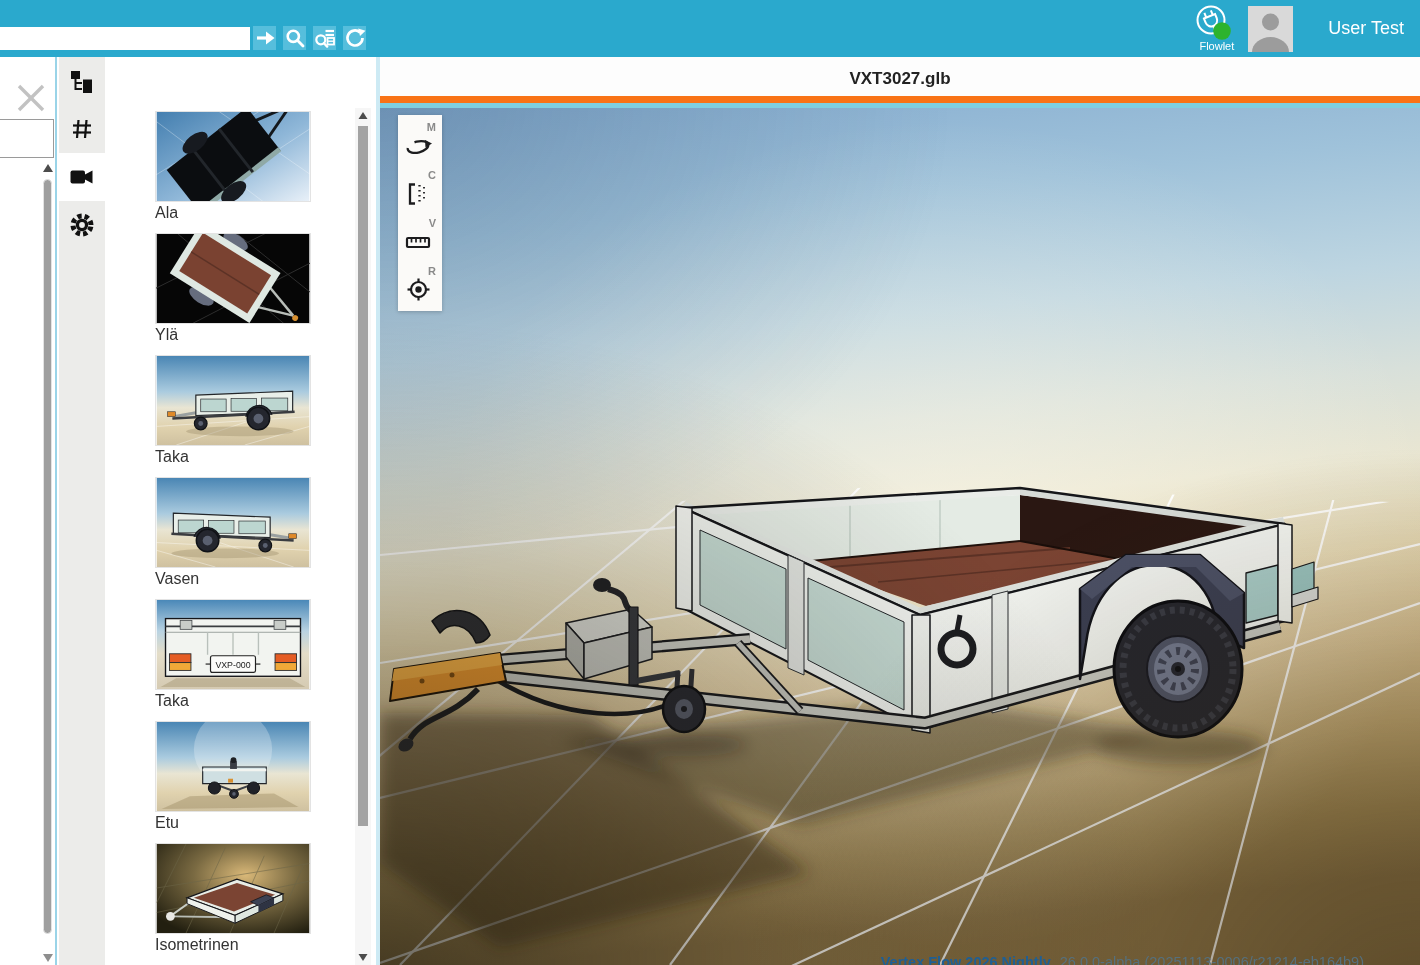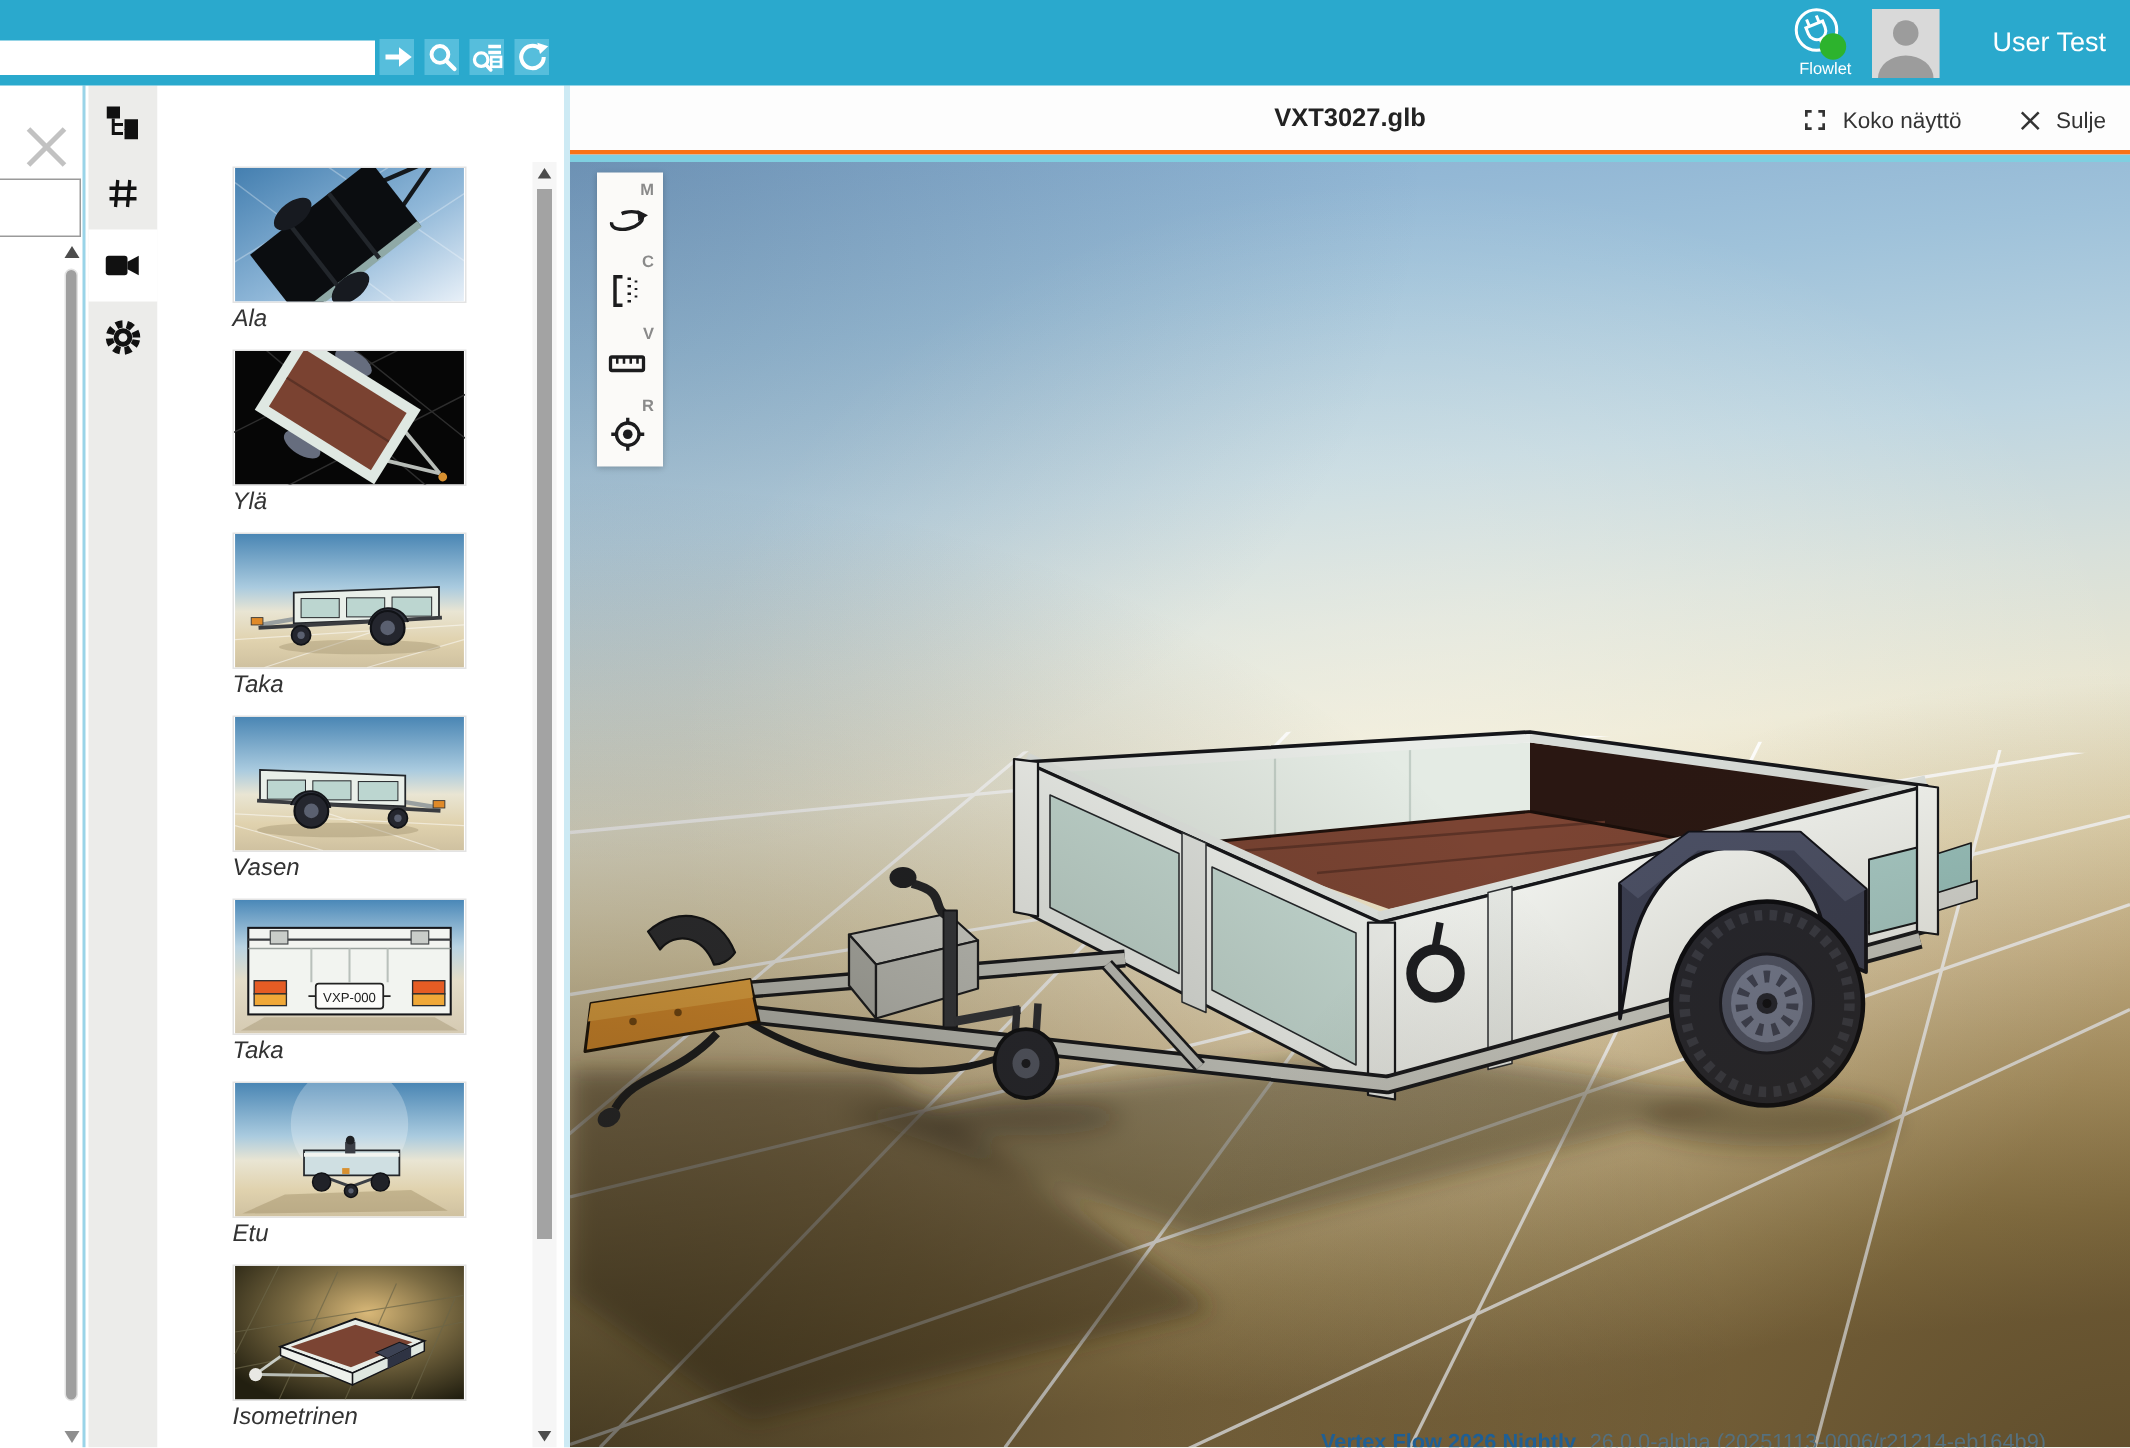--- a/index.html
+++ b/index.html
@@ -40,31 +40,31 @@
 
   
   .views-panel { position:absolute; left:105px; top:57px; width:271px; bottom:0; background:#fff; z-index:10; }
   .views-header { position:relative; height:50px; }
   .views-title { position:absolute; left:16px; top:12px; font-size:21px; font-weight:700; color:#1b1b1b; }
   .views-collapse { position:absolute; right:22px; top:12px; font-size:22px; color:#444; cursor:pointer;
     line-height:24px; }
   .views-list { position:absolute; left:50px; top:54px; width:158px; }
   .view-item { margin-bottom:11px; cursor:pointer; }
   .thumb { width:156px; height:91px; border:1px solid #e3e3e3; display:block; }
-  .view-label { font-size:16px; color:#333; margin-top:2px;font-style:italic; }
+  .view-label { font-size:16px; color:#333; margin-top:2px; }
   .views-scroll { position:absolute; right:5px; top:51px; bottom:0; width:16px; background:#f6f6f6; }
   .views-scroll .arr-up { position:absolute; left:3px; top:3px; }
   .views-scroll .thumb-v { position:absolute; left:3px; top:18px; height:700px; width:10px; background:#a3a3a3; }
   .views-scroll .arr-dn { position:absolute; left:3px; bottom:3px; }
 
   .separator { position:absolute; left:376px; top:57px; width:4px; bottom:0; background:#cdeaf4; z-index:10; }
 
   
   .viewer { position:absolute; left:380px; top:57px; right:0; bottom:0; }
-  .viewer-header { position:relative; height:46px; background:#fdfdfd; border-bottom:3px solid #f97316; }
+  .viewer-header { position:relative; height:46px; background:#fdfdfd; border-bottom:7px solid #f97316; }
   .viewer-title { position:absolute; left:0; right:0; top:12px; text-align:center; font-size:17px;
     font-weight:600; color:#222; }
   .viewer-actions { position:absolute; right:16px; top:0; height:46px; display:flex; align-items:center; gap:38px; }
   .hbtn { display:flex; align-items:center; gap:10px; font-size:15px; color:#333; cursor:pointer; }
 
   .canvas { position:absolute; top:46px; left:0; right:0; bottom:0; overflow:hidden; }
   .canvas-topline { position:absolute; top:0; left:0; right:0; height:5px; background:#7fcfe0; z-index:4; }
   .scene { position:absolute; top:0; left:0; width:100%; height:100%; }
 
   .vtoolbar { position:absolute; left:18px; top:12px; width:44px; background:#fbfaf8; z-index:6;
@@ -410,35 +410,20 @@
         <polygon points="0.5,1 9.5,1 5,8" fill="#4c4c4c"></polygon>
       </svg>
     </div>
   </div>
 
   <div class="separator"></div>
 
   <div class="viewer">
     <div class="viewer-header">
       <div class="viewer-title">VXT3027.glb</div>
-      <div class="viewer-actions">
-        <div class="hbtn">
-          <svg width="16" height="16" viewBox="0 0 18 18">
-            <path d="M2.5 6.5 V2.5 H6.5 M11.5 2.5 H15.5 V6.5 M15.5 11.5 V15.5 H11.5 M6.5 15.5 H2.5 V11.5" stroke="#333" stroke-width="2" fill="none"></path>
-          </svg>
-          <span>Koko näyttö</span>
-        </div>
-        <div class="hbtn">
-          <svg width="15" height="15" viewBox="0 0 16 16">
-            <line x1="2" y1="2" x2="14" y2="14" stroke="#333" stroke-width="1.8"></line>
-            <line x1="14" y1="2" x2="2" y2="14" stroke="#333" stroke-width="1.8"></line>
-          </svg>
-          <span>Sulje</span>
-        </div>
-      </div>
     </div>
 
     <div class="canvas">
       <div class="canvas-topline"></div>
 
       <svg class="scene" viewBox="0 0 1040 862" preserveAspectRatio="none">
         <defs>
           <linearGradient id="gSky" x1="0" y1="0" x2="0.12" y2="1">
             <stop offset="0" stop-color="#86add0"></stop>
               <stop offset=".16" stop-color="#9fc2da"></stop>

